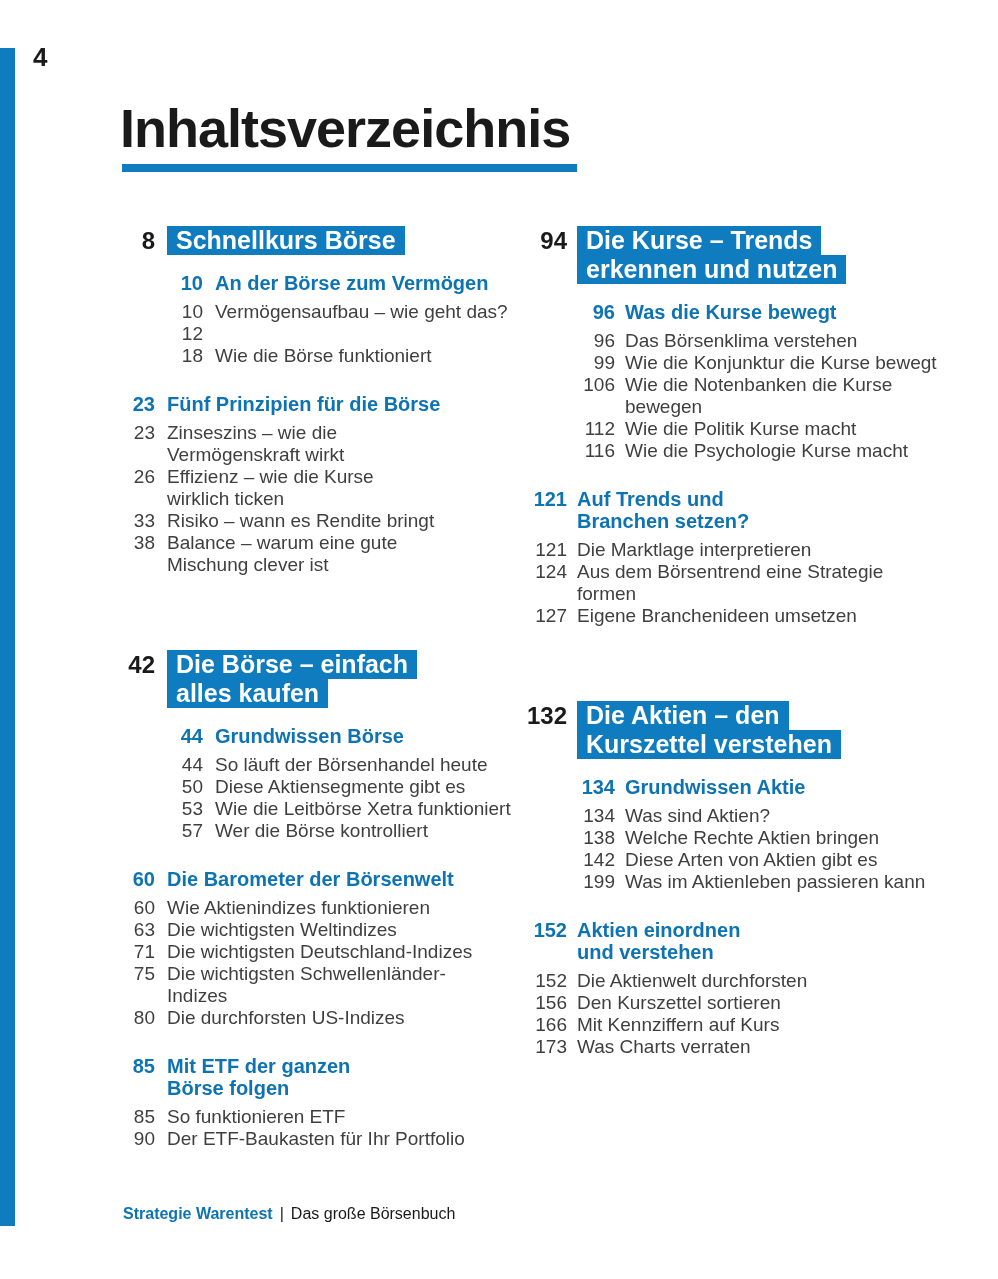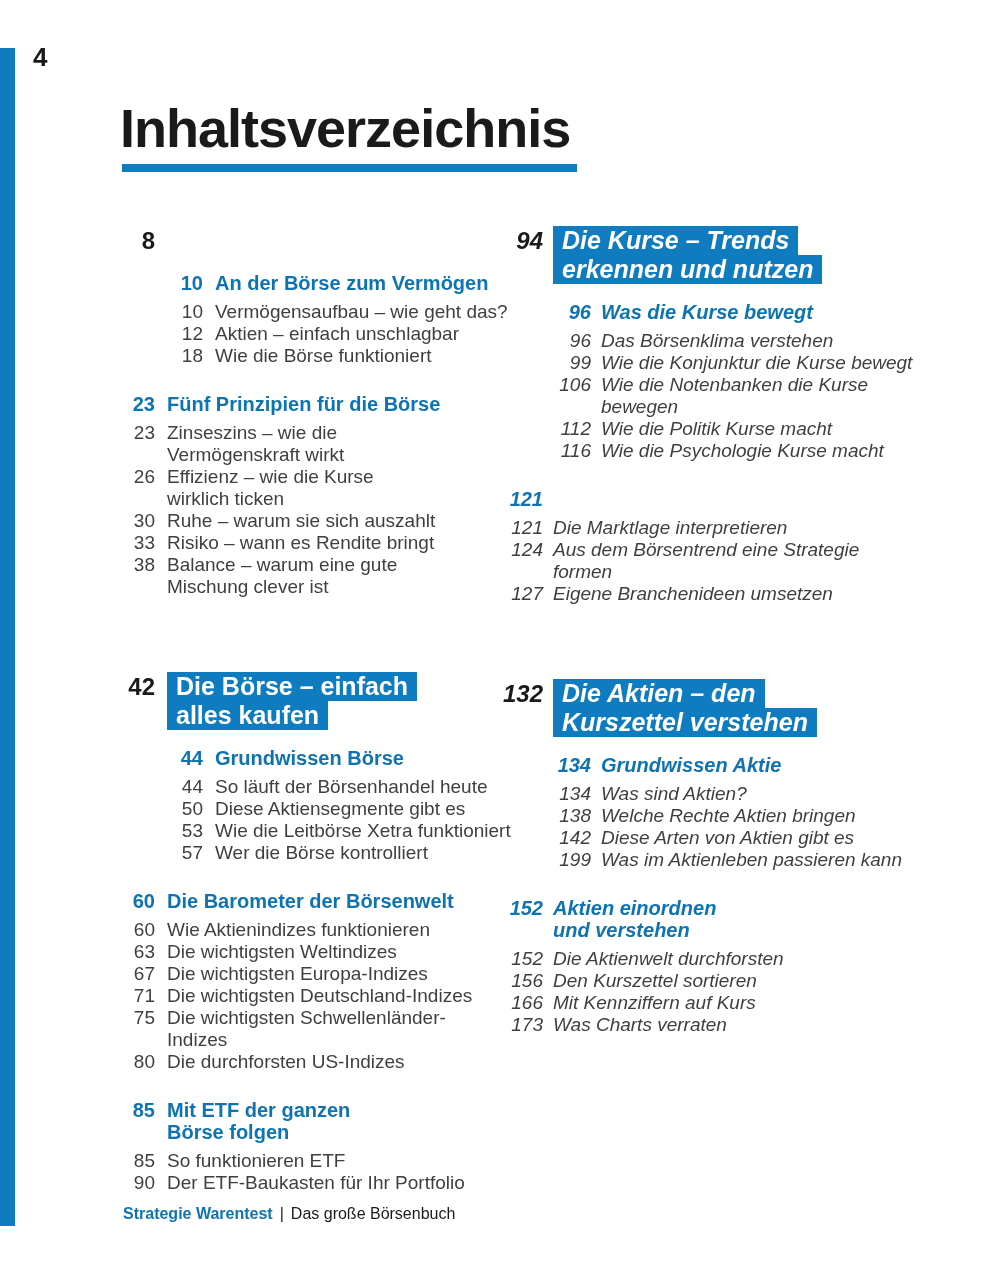--- a/index.html
+++ b/index.html
@@ -29,21 +29,21 @@
     position:absolute;left:120px;top:100px;
     font-size:54px;line-height:56px;font-weight:bold;
     letter-spacing:-1px;color:var(--ink);
   }
   .title-underline{
     position:absolute;left:122px;top:164px;width:455px;height:8px;
     background:var(--blue);
   }
   .col{position:absolute;top:226px;}
   .col-left{left:0;width:520px;--numw:155px;--gap:12px;}
-  .col-right{left:386px;width:568px;font-style:italic;--numw:157px;--gap:10px;}
+  .col-right{left:410px;width:568px;--numw:157px;--gap:10px;}
 
   .chapter + .chapter{margin-top:74px;}
   .row{display:grid;grid-template-columns:var(--numw) var(--gap) 1fr;align-items:start;}
   .num{text-align:right;}
   .txt{white-space:pre-line;}
 
   .banner-row .num{
     font-size:24px;line-height:29px;font-weight:bold;color:var(--ink);
   }
   .banner{
@@ -79,36 +79,36 @@
 <div class="accent-bar"></div>
 <div class="page-number">4</div>
 <h1 class="title">Inhaltsverzeichnis</h1>
 <div class="title-underline"></div>
 
 <div class="col col-left">
     <div class="chapter">
       <div class="row banner-row">
         <div class="num">8</div>
         <div class="gap"></div>
+        <div class="txt"><span class="banner">Schnellkurs Börse</span></div>
       </div>
       <div class="group">
         <div class="row head-row">
           <div class="num">10</div>
           <div class="gap"></div>
           <div class="txt">An der Börse zum Vermögen</div>
         </div>
         <div class="row entry-row">
           <div class="num">10</div>
           <div class="gap"></div>
           <div class="txt">Vermögensaufbau – wie geht das?</div>
         </div>
         <div class="row entry-row">
           <div class="num">12</div>
           <div class="gap"></div>
-          <div class="txt">Aktien – einfach unschlagbar</div>
         </div>
         <div class="row entry-row">
           <div class="num">18</div>
           <div class="gap"></div>
           <div class="txt">Wie die Börse funktioniert</div>
         </div>
       </div>
       <div class="group">
         <div class="row head-row">
           <div class="num">23</div>
@@ -119,25 +119,20 @@
           <div class="num">23</div>
           <div class="gap"></div>
           <div class="txt">Zinseszins – wie die
 Vermögenskraft wirkt</div>
         </div>
         <div class="row entry-row">
           <div class="num">26</div>
           <div class="gap"></div>
           <div class="txt">Effizienz – wie die Kurse
 wirklich ticken</div>
-        </div>
-        <div class="row entry-row">
-          <div class="num">30</div>
-          <div class="gap"></div>
-          <div class="txt">Ruhe – warum sie sich auszahlt</div>
         </div>
         <div class="row entry-row">
           <div class="num">33</div>
           <div class="gap"></div>
           <div class="txt">Risiko – wann es Rendite bringt</div>
         </div>
         <div class="row entry-row">
           <div class="num">38</div>
           <div class="gap"></div>
           <div class="txt">Balance – warum eine gute
@@ -187,25 +182,20 @@
         </div>
         <div class="row entry-row">
           <div class="num">60</div>
           <div class="gap"></div>
           <div class="txt">Wie Aktienindizes funktionieren</div>
         </div>
         <div class="row entry-row">
           <div class="num">63</div>
           <div class="gap"></div>
           <div class="txt">Die wichtigsten Weltindizes</div>
-        </div>
-        <div class="row entry-row">
-          <div class="num">67</div>
-          <div class="gap"></div>
-          <div class="txt">Die wichtigsten Europa-Indizes</div>
         </div>
         <div class="row entry-row">
           <div class="num">71</div>
           <div class="gap"></div>
           <div class="txt">Die wichtigsten Deutschland-Indizes</div>
         </div>
         <div class="row entry-row">
           <div class="num">75</div>
           <div class="gap"></div>
           <div class="txt">Die wichtigsten Schwellenländer-
@@ -275,20 +265,22 @@
         <div class="row entry-row">
           <div class="num">116</div>
           <div class="gap"></div>
           <div class="txt">Wie die Psychologie Kurse macht</div>
         </div>
       </div>
       <div class="group">
         <div class="row head-row">
           <div class="num">121</div>
           <div class="gap"></div>
+          <div class="txt">Auf Trends und
+Branchen setzen?</div>
         </div>
         <div class="row entry-row">
           <div class="num">121</div>
           <div class="gap"></div>
           <div class="txt">Die Marktlage interpretieren</div>
         </div>
         <div class="row entry-row">
           <div class="num">124</div>
           <div class="gap"></div>
           <div class="txt">Aus dem Börsentrend eine Strategie

